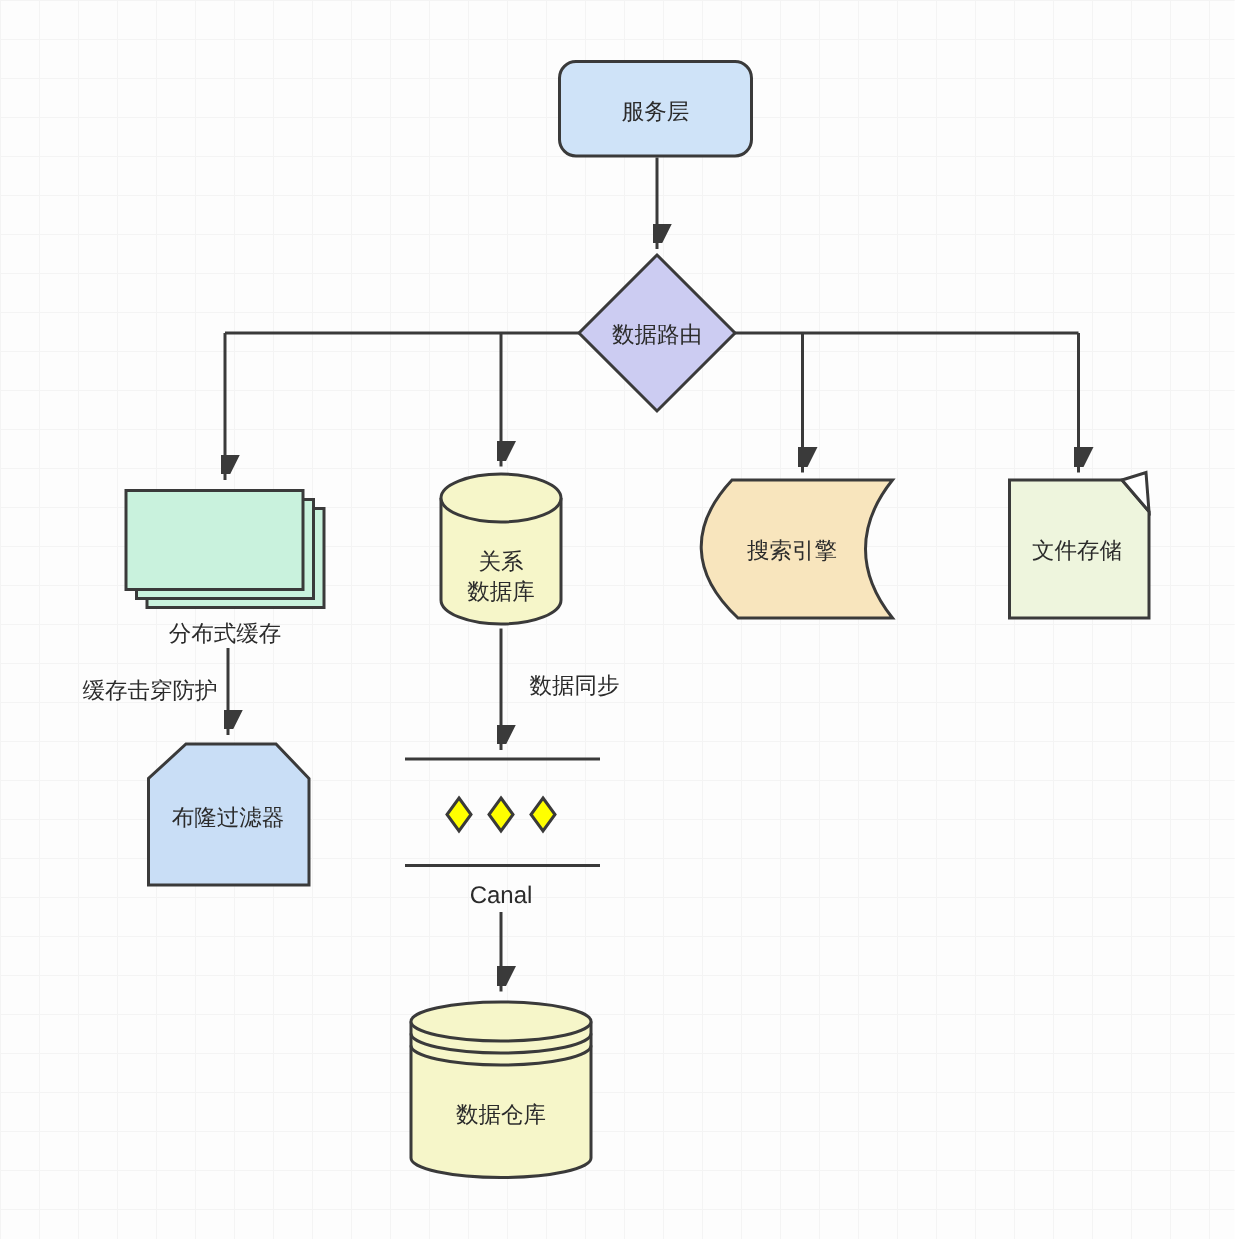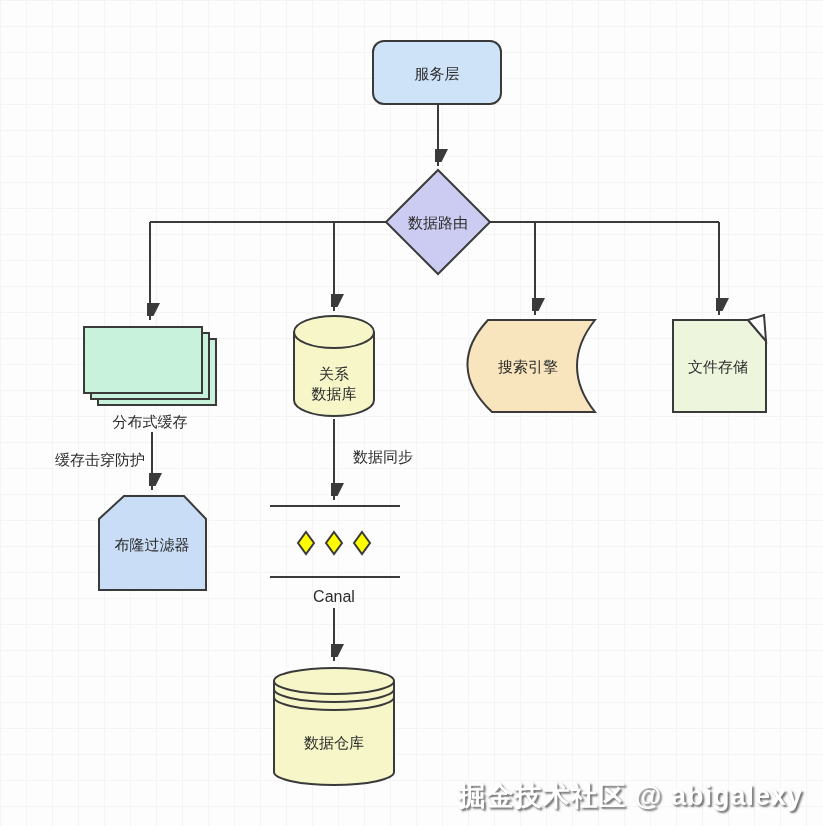--- a/index.html
+++ b/index.html
@@ -129,14 +129,13 @@
 
     <g>
       <path class="shape" d="M274,681 L274,772 A60,13 0 0 0 394,772 L394,681" fill="#f6f6c9"></path>
       <ellipse class="shape" cx="334" cy="681" rx="60" ry="13" fill="#f6f6c9"></ellipse>
       <path class="edge" d="M274,689 A60,13 0 0 0 394,689"></path>
       <path class="edge" d="M274,697 A60,13 0 0 0 394,697"></path>
       <text class="lbl" x="334" y="748">数据仓库</text>
     </g>
   </svg>
 
-  <div class="watermark">掘金技术社区 @ abigalexy</div>
 </div>
 
 </body></html>

